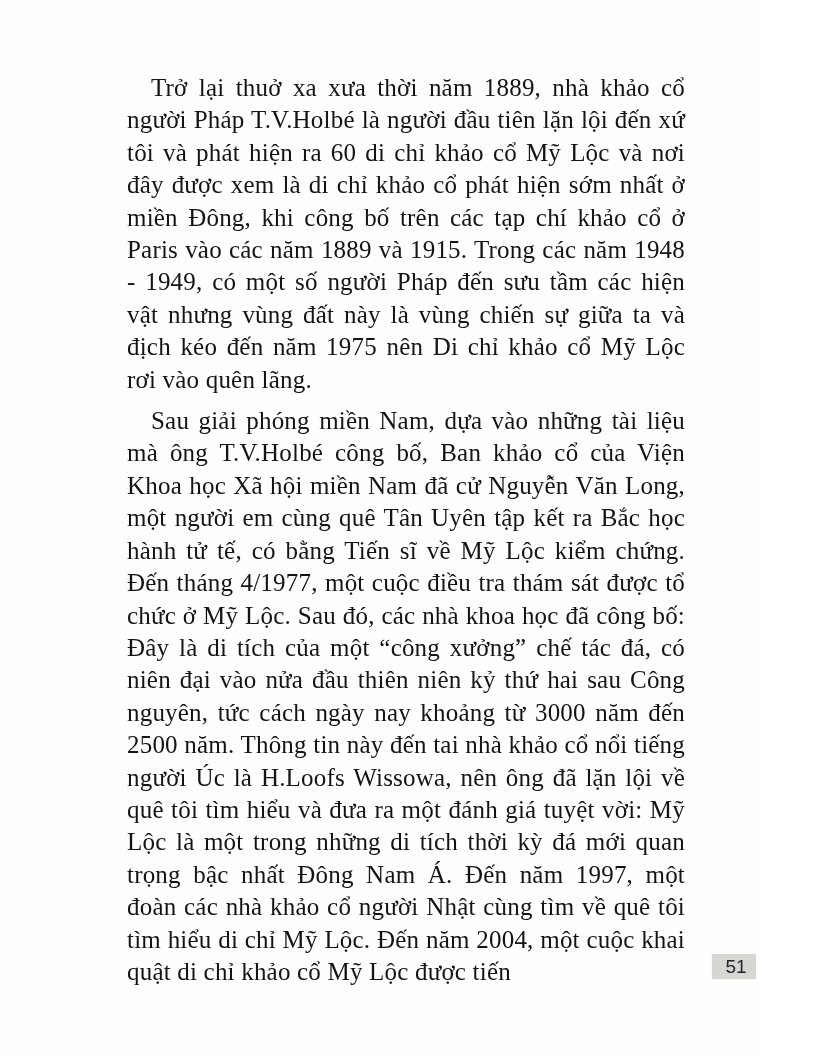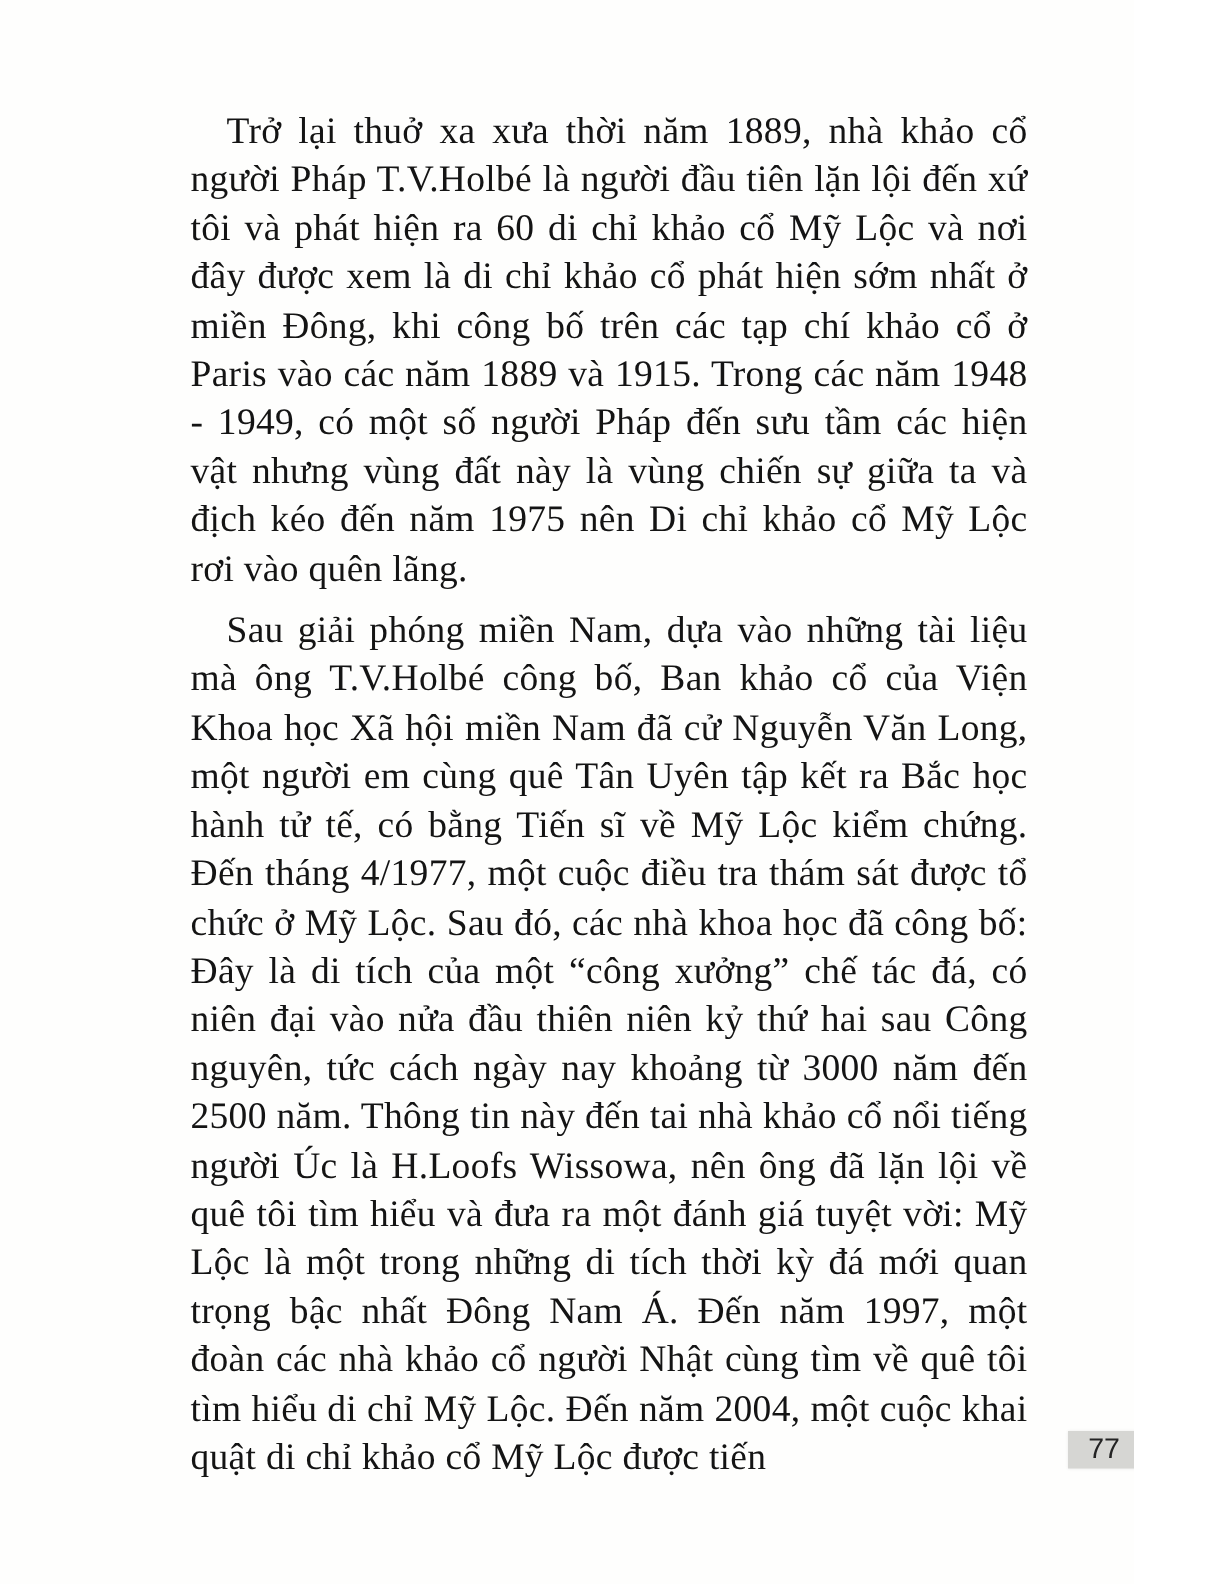--- a/index.html
+++ b/index.html
@@ -52,15 +52,15 @@
 </head>
 <body>
 
 <div class="page">
   <div class="text-block">
     <p>Trở lại thuở xa xưa thời năm 1889, nhà khảo cổ người Pháp T.V.Holbé là người đầu tiên lặn lội đến xứ tôi và phát hiện ra 60 di chỉ khảo cổ Mỹ Lộc và nơi đây được xem là di chỉ khảo cổ phát hiện sớm nhất ở miền Đông, khi công bố trên các tạp chí khảo cổ ở Paris vào các năm 1889 và 1915. Trong các năm 1948 - 1949, có một số người Pháp đến sưu tầm các hiện vật nhưng vùng đất này là vùng chiến sự giữa ta và địch kéo đến năm 1975 nên Di chỉ khảo cổ Mỹ Lộc rơi vào quên lãng.</p>
     <p>Sau giải phóng miền Nam, dựa vào những tài liệu mà ông T.V.Holbé công bố, Ban khảo cổ của Viện Khoa học Xã hội miền Nam đã cử Nguyễn Văn Long, một người em cùng quê Tân Uyên tập kết ra Bắc học hành tử tế, có bằng Tiến sĩ về Mỹ Lộc kiểm chứng. Đến tháng 4/1977, một cuộc điều tra thám sát được tổ chức ở Mỹ Lộc. Sau đó, các nhà khoa học đã công bố: Đây là di tích của một “công xưởng” chế tác đá, có niên đại vào nửa đầu thiên niên kỷ thứ hai sau Công nguyên, tức cách ngày nay khoảng từ 3000 năm đến 2500 năm. Thông tin này đến tai nhà khảo cổ nổi tiếng người Úc là H.Loofs Wissowa, nên ông đã lặn lội về quê tôi tìm hiểu và đưa ra một đánh giá tuyệt vời: Mỹ Lộc là một trong những di tích thời kỳ đá mới quan trọng bậc nhất Đông Nam Á. Đến năm 1997, một đoàn các nhà khảo cổ người Nhật cùng tìm về quê tôi tìm hiểu di chỉ Mỹ Lộc. Đến năm 2004, một cuộc khai quật di chỉ khảo cổ Mỹ Lộc được tiến</p>
   </div>
 
   <div class="page-number-badge">
-    <span>77</span>
+    <span>51</span>
   </div>
 </div>
 
 </body></html>

